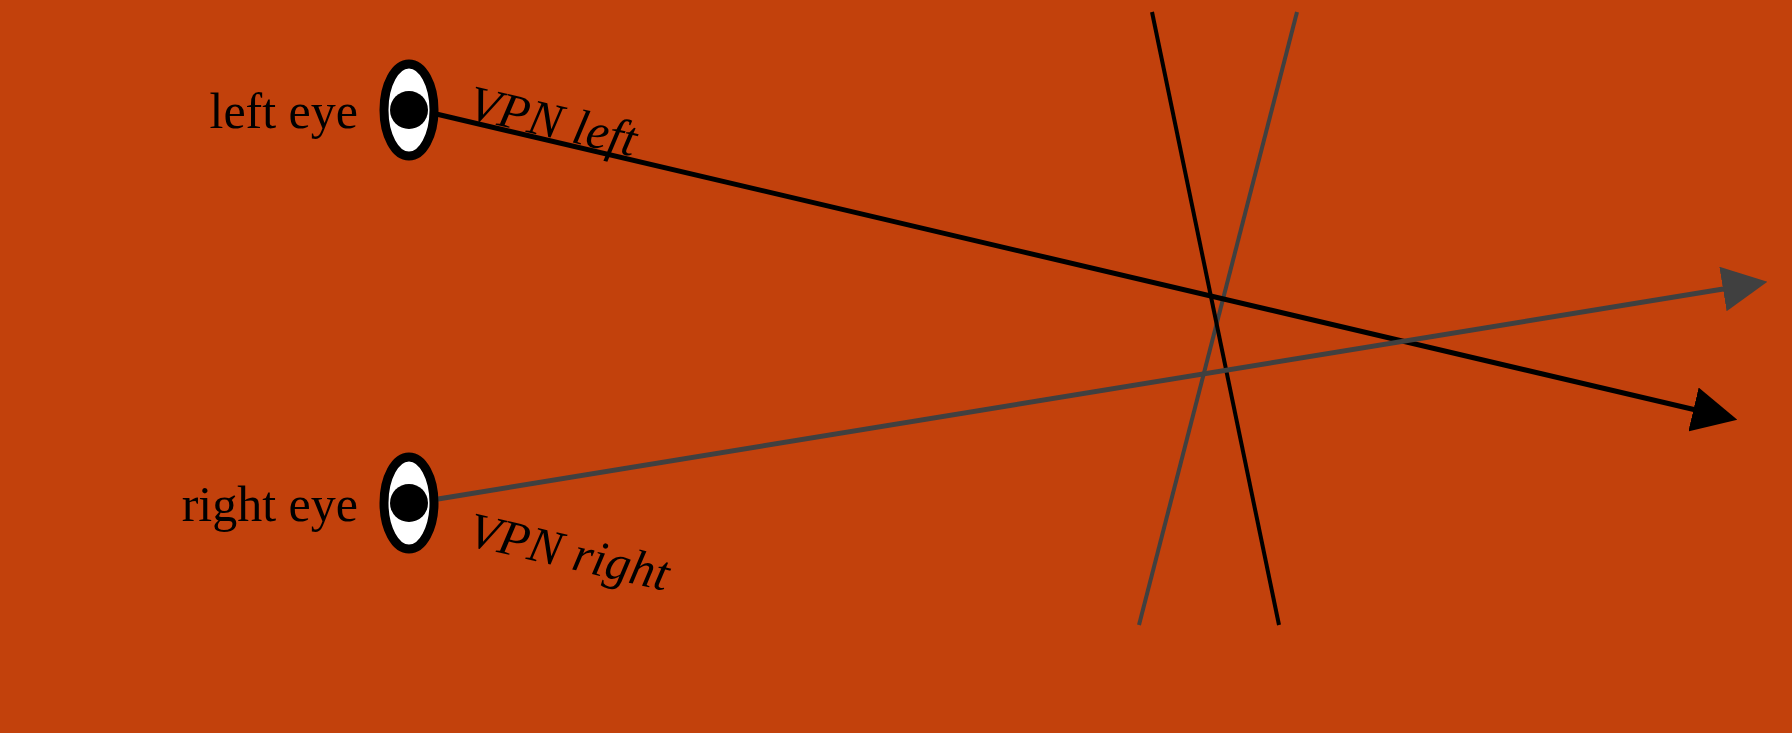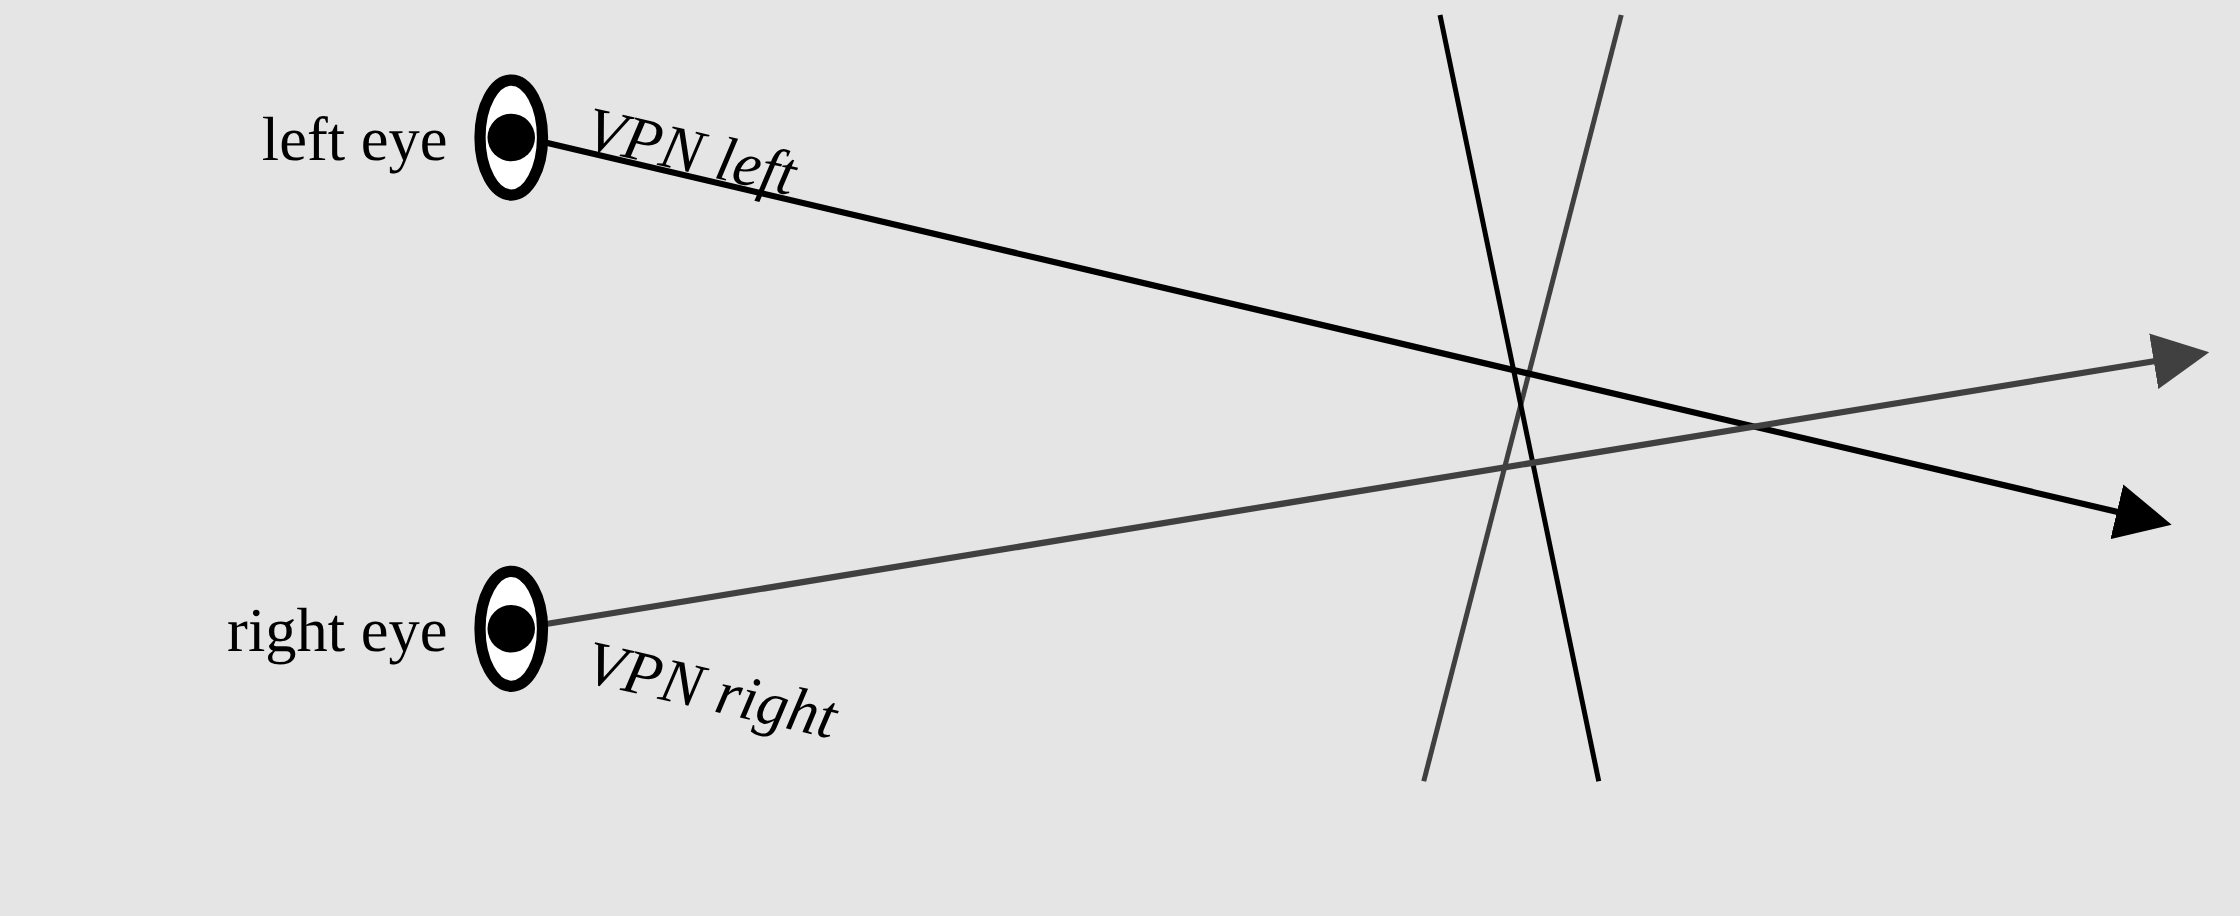--- a/index.html
+++ b/index.html
@@ -10,21 +10,21 @@
   body {
     width: 1792px;
     height: 733px;
     overflow: hidden;
     font-family: "Liberation Serif", "DejaVu Serif", serif;
   }
   #stage {
     position: relative;
     width: 1792px;
     height: 733px;
-    background: #e5e5e5;
+    background: #c2410c;
   }
   #diagram {
     position: absolute;
     top: 0;
     left: 0;
     width: 1792px;
     height: 733px;
     display: block;
   }
   .label-text {

